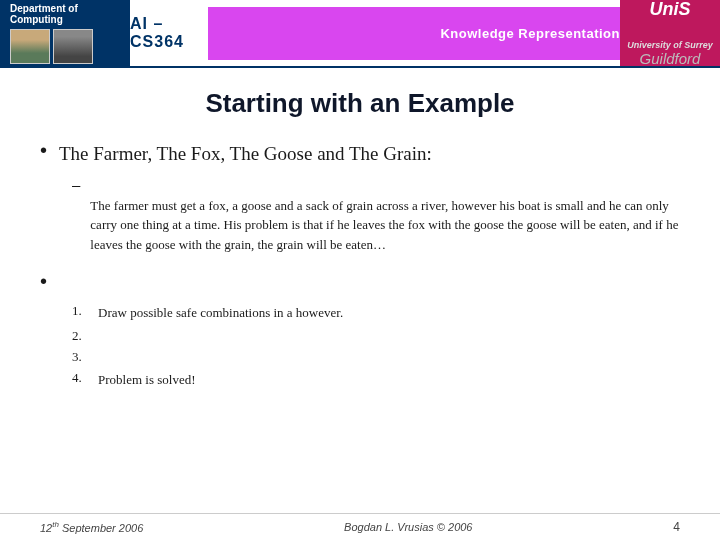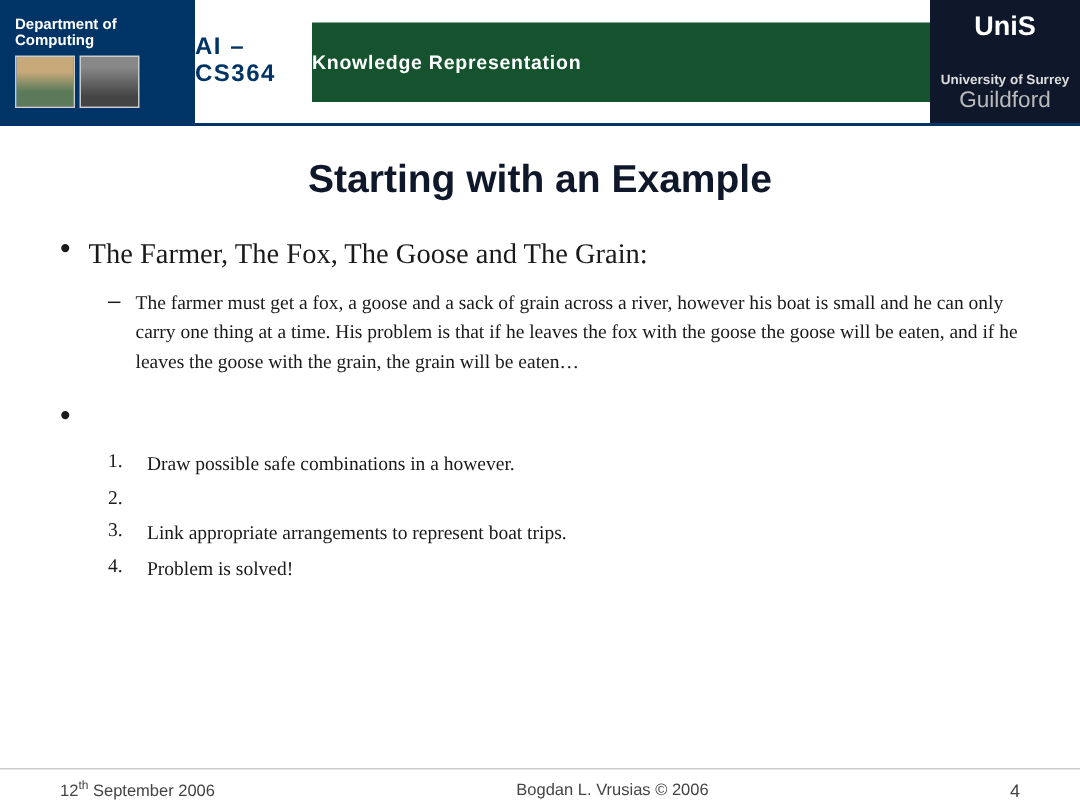--- a/index.html
+++ b/index.html
@@ -10,21 +10,21 @@
       background: #ffffff;
       font-family: Arial, sans-serif;
       overflow: hidden;
       position: relative;
     }
 
     
     .header {
       display: flex;
       align-items: stretch;
-      height: 84px;
+      height: 68px;
       border-bottom: 2px solid #003366;
     }
 
     .header-left {
       background: #003366;
       color: #ffffff;
       font-size: 11px;
       font-weight: bold;
       display: flex;
       align-items: center;
@@ -43,42 +43,43 @@
     }
 
     .header-center-top {
       font-size: 16px;
       font-weight: bold;
       color: #003366;
       letter-spacing: 1px;
     }
 
     .header-center-bottom {
-      background: #14532d;
+      background: #d946ef;
       color: #ffffff;
       width: 100%;
-      text-align: left;
+      text-align: right;
       font-size: 13px;
       padding: 19px 0;
       font-weight: bold;
       letter-spacing: 0.5px;
     }
 
     .header-right {
       width: 100px;
       flex-shrink: 0;
       display: flex;
       flex-direction: column;
       align-items: center;
       justify-content: center;
-      background: #0f172a;
+      background: #be185d;
       color: #ffffff;
       font-size: 9px;
       text-align: left;
       padding: 4px;
+      font-style: italic;
     }
 
     .header-right .uni-name {
       font-size: 10px;
       font-weight: bold;
       color: #ffcc00;
     }
 
     
     .thumb-images {
@@ -154,20 +155,21 @@
       margin-right: 10px;
       color: #1a1a1a;
       flex-shrink: 0;
     }
 
     .sub-text {
       font-size: 13px;
       color: #1a1a1a;
       font-family: 'Times New Roman', serif;
       line-height: 1.5;
+      margin-top: 20px;
     }
 
     .numbered-list {
       margin-top: 10px;
       margin-left: 0px;
     }
 
     .numbered-item {
       display: flex;
       align-items: flex-start;
@@ -200,20 +202,21 @@
       justify-content: space-between;
       align-items: center;
       padding: 6px 40px;
       border-top: 1px solid #cccccc;
     }
 
     .footer-text {
       font-size: 11px;
       color: #444;
       font-family: Arial, sans-serif;
+      font-style: italic;
     }
 
     .footer-page {
       font-size: 12px;
       color: #444;
       font-family: Arial, sans-serif;
     }
 
     sup { font-size: 8px; }
   </style>
@@ -263,21 +266,20 @@
     <div class="numbered-list" style="margin-left:32px;">
     <div class="numbered-item">
           <span class="num">1.</span>
           <span class="num-text">Draw possible safe combinations in a however.</span>
         </div>
         <div class="numbered-item">
           <span class="num">2.</span>
         </div>
         <div class="numbered-item">
           <span class="num">3.</span>
-          <span class="num-text">Link appropriate arrangements to represent boat trips.</span>
         </div>
         <div class="numbered-item">
           <span class="num">4.</span>
           <span class="num-text">Problem is solved!</span>
         </div>
       </div>
   </div>
 
 </div>
 

